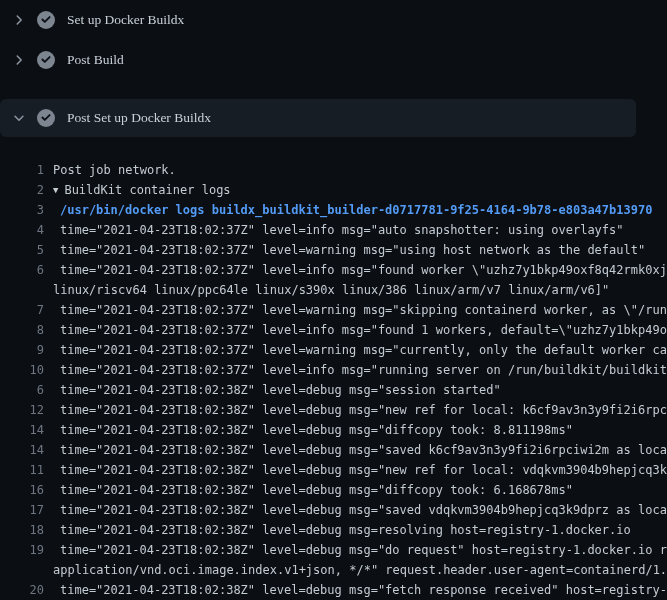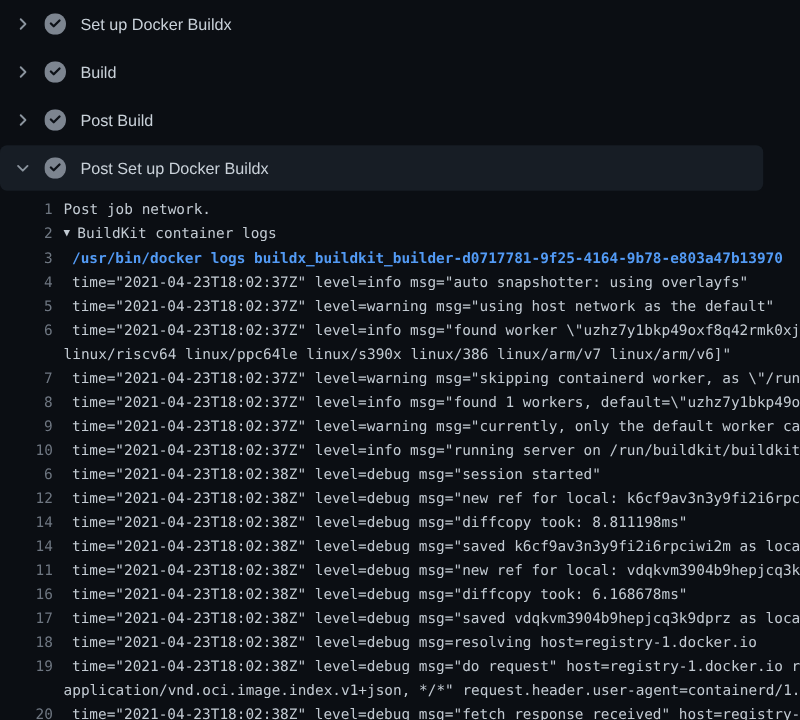--- a/index.html
+++ b/index.html
@@ -11,30 +11,30 @@
     --num-color:#6e7681;
     --log-text:#c3cbd3;
     --accent-blue:#539bf5;
   }
   *{box-sizing:border-box;margin:0;padding:0;}
   html,body{width:667px;height:600px;overflow:hidden;}
   body{
     background:var(--page-bg);
     font-family:"Liberation Sans",sans-serif;
   }
-  .steps-list{width:636px;}
+  .steps-list{width:636px;font-family:Liberation Serif, serif;}
   .step-row{
     display:flex;align-items:center;
     height:40px;padding-left:11px;
     cursor:pointer;
   }
   .step-row.expanded{
     background:var(--expanded-bg);
     border-radius:6px;
-    height:38px;margin:1px 0;
+    height:38px;margin:19px 0;
   }
   .chev{
     width:16px;height:16px;flex:none;
     display:flex;align-items:center;justify-content:center;
   }
   .chev svg{display:block;}
   .chev.down svg{transform:rotate(90deg);}
   .check{
     width:18px;height:18px;flex:none;
     margin-left:10px;
@@ -89,34 +89,20 @@
     </span>
     <span class="check">
       <svg width="18" height="18" viewBox="0 0 16 16">
         <circle cx="8" cy="8" r="8" fill="#7d8590"></circle>
         <path d="M11.2 5.4 L6.9 9.7 L4.8 7.6" stroke="#0d1117" stroke-width="1.7" fill="none" stroke-linecap="round" stroke-linejoin="round"></path>
       </svg>
     </span>
     <span class="step-label">Set up Docker Buildx</span>
   </div>
 
-  <div class="step-row">
-    <span class="chev">
-      <svg width="14" height="14" viewBox="0 0 16 16">
-        <path d="M6 3.5 L10.5 8 L6 12.5" stroke="#8b949e" stroke-width="1.8" fill="none" stroke-linecap="round" stroke-linejoin="round"></path>
-      </svg>
-    </span>
-    <span class="check">
-      <svg width="18" height="18" viewBox="0 0 16 16">
-        <circle cx="8" cy="8" r="8" fill="#7d8590"></circle>
-        <path d="M11.2 5.4 L6.9 9.7 L4.8 7.6" stroke="#0d1117" stroke-width="1.7" fill="none" stroke-linecap="round" stroke-linejoin="round"></path>
-      </svg>
-    </span>
-    <span class="step-label">Build</span>
-  </div>
 
   <div class="step-row">
     <span class="chev">
       <svg width="14" height="14" viewBox="0 0 16 16">
         <path d="M6 3.5 L10.5 8 L6 12.5" stroke="#8b949e" stroke-width="1.8" fill="none" stroke-linecap="round" stroke-linejoin="round"></path>
       </svg>
     </span>
     <span class="check">
       <svg width="18" height="18" viewBox="0 0 16 16">
         <circle cx="8" cy="8" r="8" fill="#7d8590"></circle>

